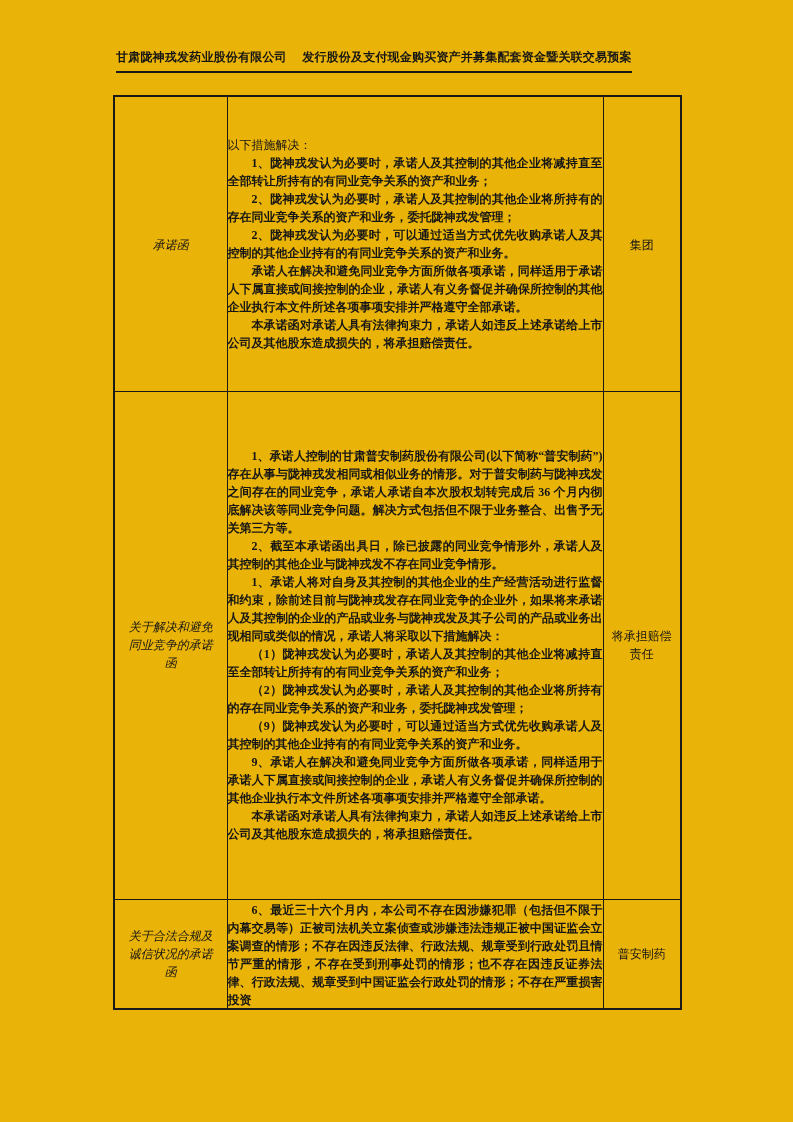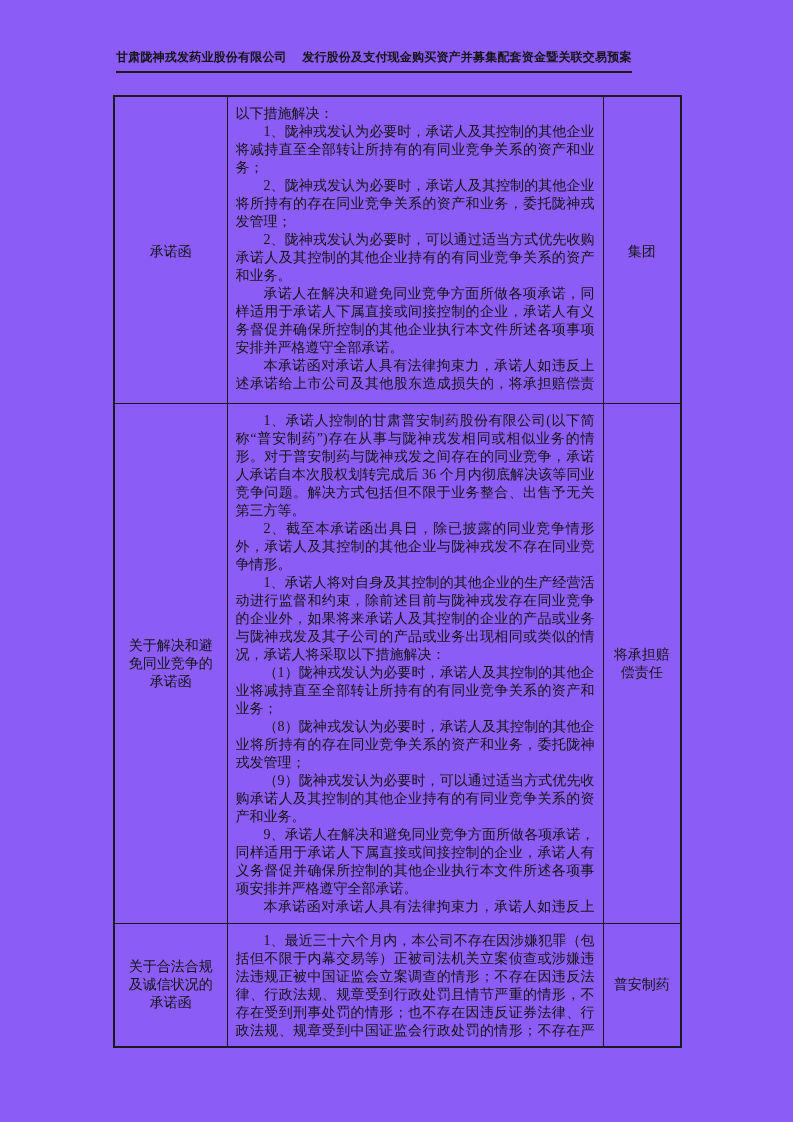--- a/index.html
+++ b/index.html
@@ -4,21 +4,21 @@
 <style>
   html, body {
     margin: 0;
     padding: 0;
     background: #ffffff;
   }
   .page {
     position: relative;
     width: 793px;
     height: 1122px;
-    background: #8b5cf6;
+    background: #eab308;
     font-family: "Liberation Serif", "DejaVu Serif", serif;
     color: #151515;
     overflow: hidden;
   }
   .doc-header {
     position: absolute;
     left: 116px;
     top: 49px;
     display: inline-block;
     border-bottom: 2px solid #1a1a1a;
@@ -32,30 +32,31 @@
     position: absolute;
     left: 113px;
     top: 95px;
     width: 567px;
     border-collapse: collapse;
     table-layout: fixed;
     border: 2px solid #1a1a1a;
   }
   table.commitments td {
     border: 1.5px solid #1a1a1a;
-    font-size: 14px;
+    font-size: 12px;
     line-height: 18px;
     vertical-align: middle;
-    padding: 8px;
+    padding: 0;
   }
   td.label-cell { text-align: center; }
   td.label-cell .label-inner {
     width: 88px;
     margin: 12px auto;
     text-align: center;
+    font-style: italic;
   }
   td.party-cell { text-align: center; }
   td.party-cell .party-inner {
     width: 60px;
     margin: 0 auto;
     text-align: center;
   }
   td.v-top { vertical-align: top; }
   td.v-top .label-inner,
   td.v-top .party-inner { padding-top: 3px; }
@@ -65,21 +66,21 @@
   }
   .clip { overflow: hidden; }
   .clip-r0 { max-height: 290px; }
   .clip-r1 { max-height: 503px; }
   .clip-r2 { max-height: 106px; }
   .para {
     margin: 0;
     text-align: justify;
     text-justify: inter-ideograph;
   }
-  .para.indent { text-indent: 2em; }
+  .para.indent { text-indent: 2em; font-weight: bold; }
   tr.row-0 { height: 295px; }
   tr.row-1 { height: 508px; }
   tr.row-2 { height: 110px; }
 </style>
 </head>
 <body>
 
 <div class="page">
 
   <div class="doc-header">
@@ -115,38 +116,38 @@
       <tr class="row-1">
         <td class="label-cell">
           <div class="label-inner">关于解决和避免同业竞争的承诺函</div>
         </td>
         <td class="content-cell">
           <div class="clip clip-r1">
               <p class="para indent">1、承诺人控制的甘肃普安制药股份有限公司(以下简称“普安制药”)存在从事与陇神戎发相同或相似业务的情形。对于普安制药与陇神戎发之间存在的同业竞争，承诺人承诺自本次股权划转完成后 36 个月内彻底解决该等同业竞争问题。解决方式包括但不限于业务整合、出售予无关第三方等。</p>
               <p class="para indent">2、截至本承诺函出具日，除已披露的同业竞争情形外，承诺人及其控制的其他企业与陇神戎发不存在同业竞争情形。</p>
               <p class="para indent">1、承诺人将对自身及其控制的其他企业的生产经营活动进行监督和约束，除前述目前与陇神戎发存在同业竞争的企业外，如果将来承诺人及其控制的企业的产品或业务与陇神戎发及其子公司的产品或业务出现相同或类似的情况，承诺人将采取以下措施解决：</p>
               <p class="para indent">（1）陇神戎发认为必要时，承诺人及其控制的其他企业将减持直至全部转让所持有的有同业竞争关系的资产和业务；</p>
-              <p class="para indent">（8）陇神戎发认为必要时，承诺人及其控制的其他企业将所持有的存在同业竞争关系的资产和业务，委托陇神戎发管理；</p>
+              <p class="para indent">（2）陇神戎发认为必要时，承诺人及其控制的其他企业将所持有的存在同业竞争关系的资产和业务，委托陇神戎发管理；</p>
               <p class="para indent">（9）陇神戎发认为必要时，可以通过适当方式优先收购承诺人及其控制的其他企业持有的有同业竞争关系的资产和业务。</p>
               <p class="para indent">9、承诺人在解决和避免同业竞争方面所做各项承诺，同样适用于承诺人下属直接或间接控制的企业，承诺人有义务督促并确保所控制的其他企业执行本文件所述各项事项安排并严格遵守全部承诺。</p>
               <p class="para indent">本承诺函对承诺人具有法律拘束力，承诺人如违反上述承诺给上市公司及其他股东造成损失的，将承担赔偿责任。</p>
             </div>
         </td>
         <td class="party-cell">
           <div class="party-inner">将承担赔偿责任</div>
         </td>
       </tr>
 
       <tr class="row-2">
         <td class="label-cell">
           <div class="label-inner">关于合法合规及诚信状况的承诺函</div>
         </td>
         <td class="content-cell">
           <div class="clip clip-r2">
-              <p class="para indent">1、最近三十六个月内，本公司不存在因涉嫌犯罪（包括但不限于内幕交易等）正被司法机关立案侦查或涉嫌违法违规正被中国证监会立案调查的情形；不存在因违反法律、行政法规、规章受到行政处罚且情节严重的情形，不存在受到刑事处罚的情形；也不存在因违反证券法律、行政法规、规章受到中国证监会行政处罚的情形；不存在严重损害投资</p>
+              <p class="para indent">6、最近三十六个月内，本公司不存在因涉嫌犯罪（包括但不限于内幕交易等）正被司法机关立案侦查或涉嫌违法违规正被中国证监会立案调查的情形；不存在因违反法律、行政法规、规章受到行政处罚且情节严重的情形，不存在受到刑事处罚的情形；也不存在因违反证券法律、行政法规、规章受到中国证监会行政处罚的情形；不存在严重损害投资</p>
             </div>
         </td>
         <td class="party-cell">
           <div class="party-inner">普安制药</div>
         </td>
       </tr>
     </tbody>
   </table>
 
 </div>

